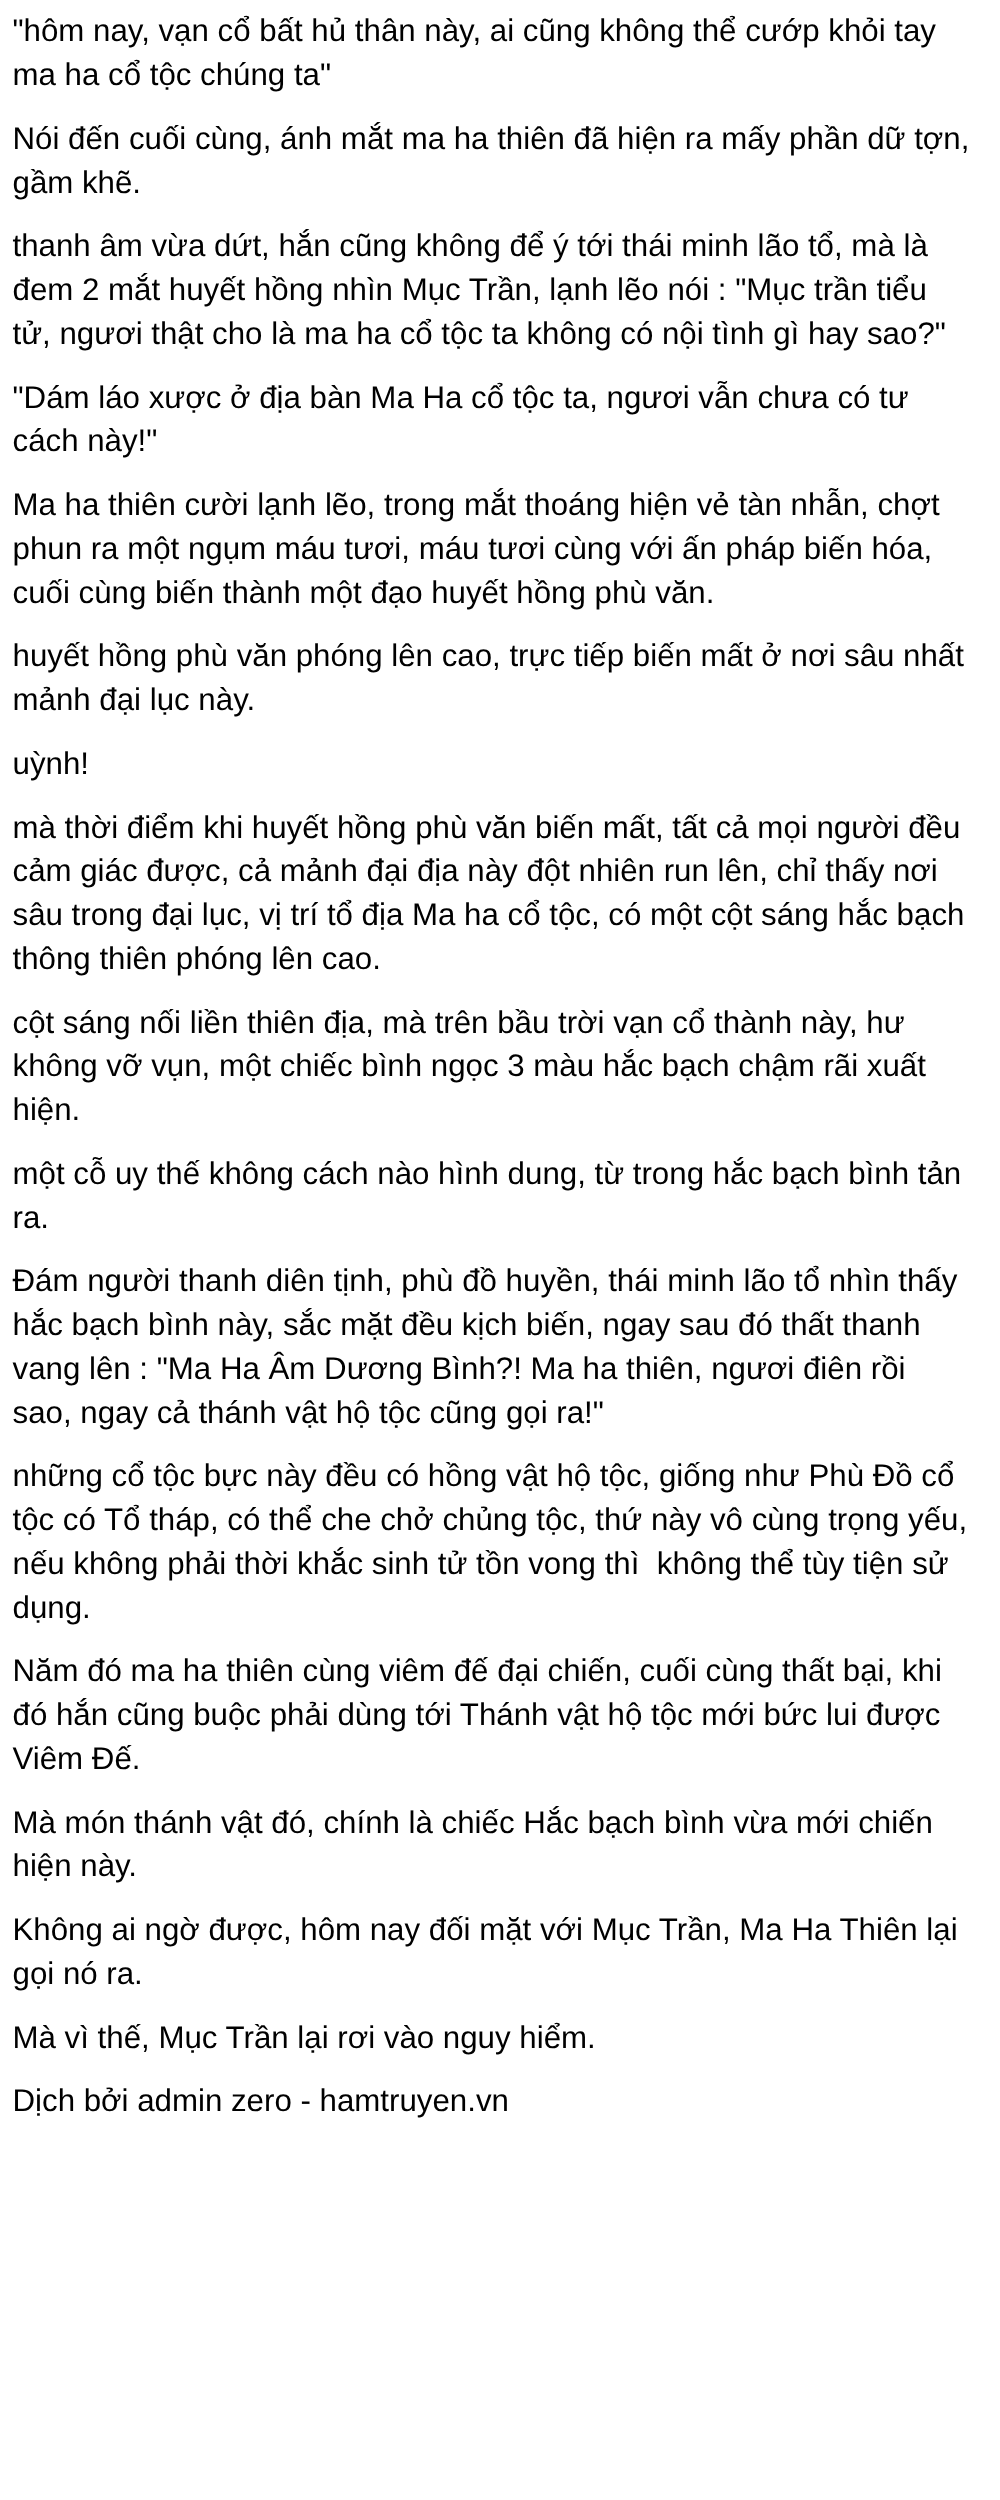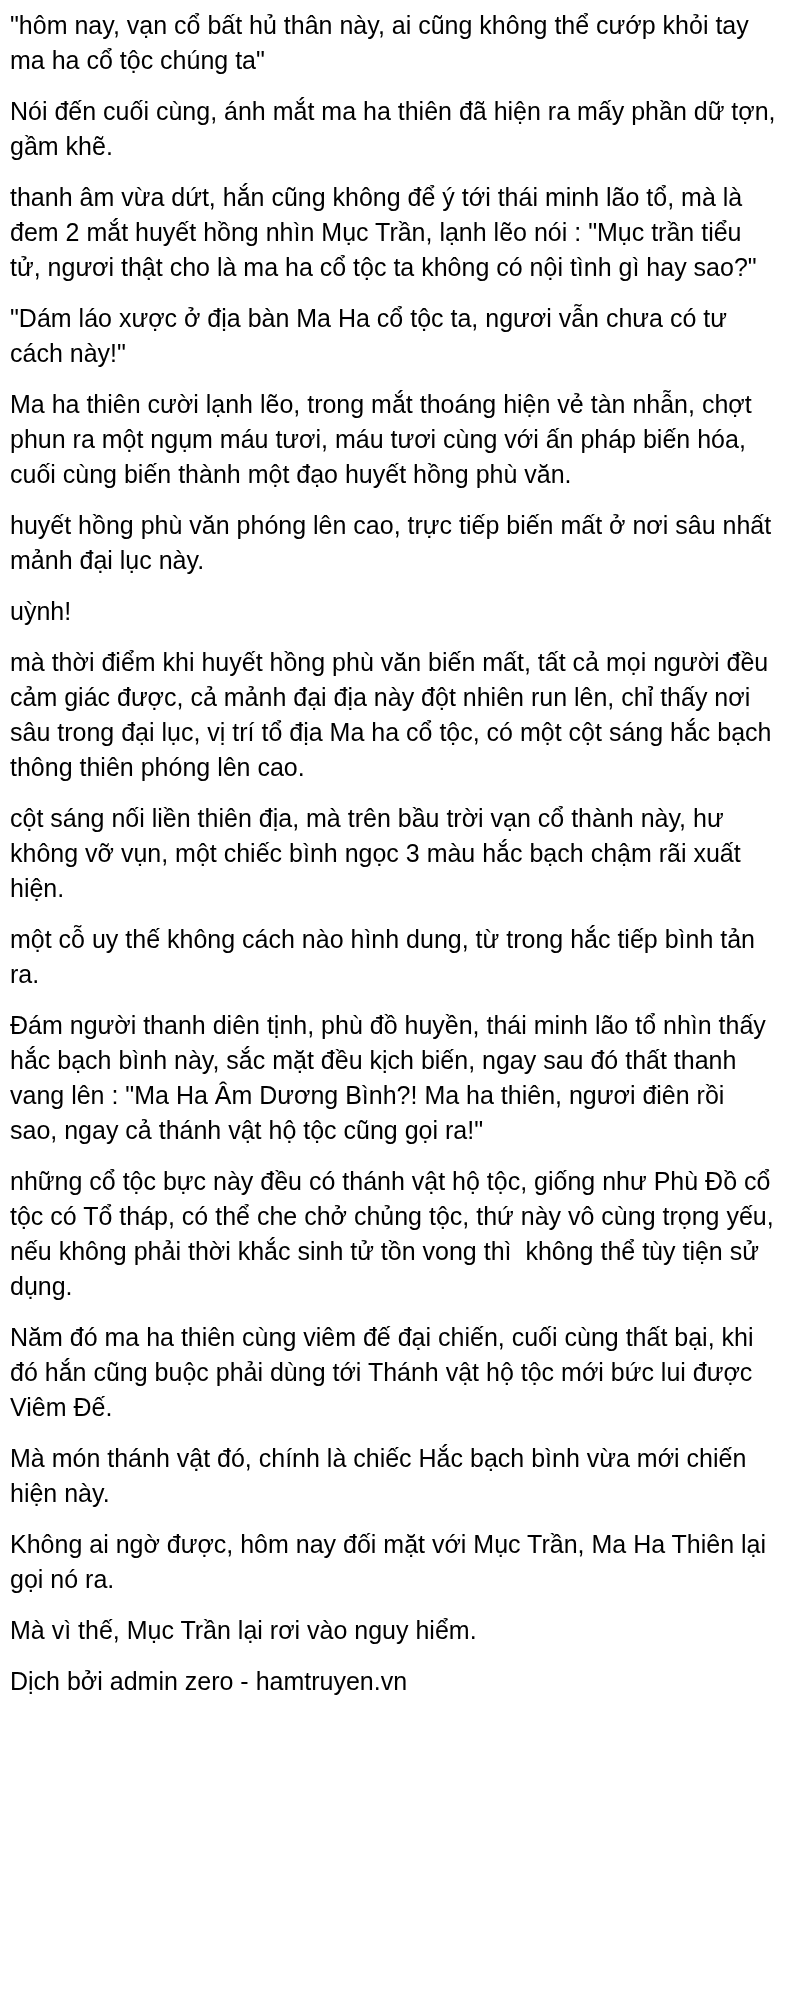--- a/index.html
+++ b/index.html
@@ -38,22 +38,22 @@
   <section id="chapter-text">
       <p class="para">"hôm nay, vạn cổ bất hủ thân này, ai cũng không thể cướp khỏi tay ma ha cổ tộc chúng ta"</p>
       <p class="para">Nói đến cuối cùng, ánh mắt ma ha thiên đã hiện ra mấy phần dữ tợn, gầm khẽ.</p>
       <p class="para">thanh âm vừa dứt, hắn cũng không để ý tới thái minh lão tổ, mà là đem 2 mắt huyết hồng nhìn Mục Trần, lạnh lẽo nói : "Mục trần tiểu tử, ngươi thật cho là ma ha cổ tộc ta không có nội tình gì hay sao?"</p>
       <p class="para">"Dám láo xược ở địa bàn Ma Ha cổ tộc ta, ngươi vẫn chưa có tư cách này!"</p>
       <p class="para">Ma ha thiên cười lạnh lẽo, trong mắt thoáng hiện vẻ tàn nhẫn, chợt phun ra một ngụm máu tươi, máu tươi cùng với ấn pháp biến hóa, cuối cùng biến thành một đạo huyết hồng phù văn.</p>
       <p class="para">huyết hồng phù văn phóng lên cao, trực tiếp biến mất ở nơi sâu nhất mảnh đại lục này.</p>
       <p class="para">uỳnh!</p>
       <p class="para">mà thời điểm khi huyết hồng phù văn biến mất, tất cả mọi người đều cảm giác được, cả mảnh đại địa này đột nhiên run lên, chỉ thấy nơi sâu trong đại lục, vị trí tổ địa Ma ha cổ tộc, có một cột sáng hắc bạch thông thiên phóng lên cao.</p>
       <p class="para">cột sáng nối liền thiên địa, mà trên bầu trời vạn cổ thành này, hư không vỡ vụn, một chiếc bình ngọc 3 màu hắc bạch chậm rãi xuất hiện.</p>
-      <p class="para">một cỗ uy thế không cách nào hình dung, từ trong hắc tiếp bình tản ra.</p>
+      <p class="para">một cỗ uy thế không cách nào hình dung, từ trong hắc bạch bình tản ra.</p>
       <p class="para">Đám người thanh diên tịnh, phù đồ huyền, thái minh lão tổ nhìn thấy hắc bạch bình này, sắc mặt đều kịch biến, ngay sau đó thất thanh vang lên : "Ma Ha Âm Dương Bình?! Ma ha thiên, ngươi điên rồi sao, ngay cả thánh vật hộ tộc cũng gọi ra!"</p>
-      <p class="para">những cổ tộc bực này đều có thánh vật hộ tộc, giống như Phù Đồ cổ tộc có Tổ tháp, có thể che chở chủng tộc, thứ này vô cùng trọng yếu, nếu không phải thời khắc sinh tử tồn vong thì  không thể tùy tiện sử dụng.</p>
+      <p class="para">những cổ tộc bực này đều có hồng vật hộ tộc, giống như Phù Đồ cổ tộc có Tổ tháp, có thể che chở chủng tộc, thứ này vô cùng trọng yếu, nếu không phải thời khắc sinh tử tồn vong thì  không thể tùy tiện sử dụng.</p>
       <p class="para">Năm đó ma ha thiên cùng viêm đế đại chiến, cuối cùng thất bại, khi đó hắn cũng buộc phải dùng tới Thánh vật hộ tộc mới bức lui được Viêm Đế.</p>
       <p class="para">Mà món thánh vật đó, chính là chiếc Hắc bạch bình vừa mới chiến hiện này.</p>
       <p class="para">Không ai ngờ được, hôm nay đối mặt với Mục Trần, Ma Ha Thiên lại gọi nó ra.</p>
       <p class="para">Mà vì thế, Mục Trần lại rơi vào nguy hiểm.</p>
     </section>
   <p class="para">Dịch bởi admin zero - hamtruyen.vn</p>
 </main>
 
 </body></html>

